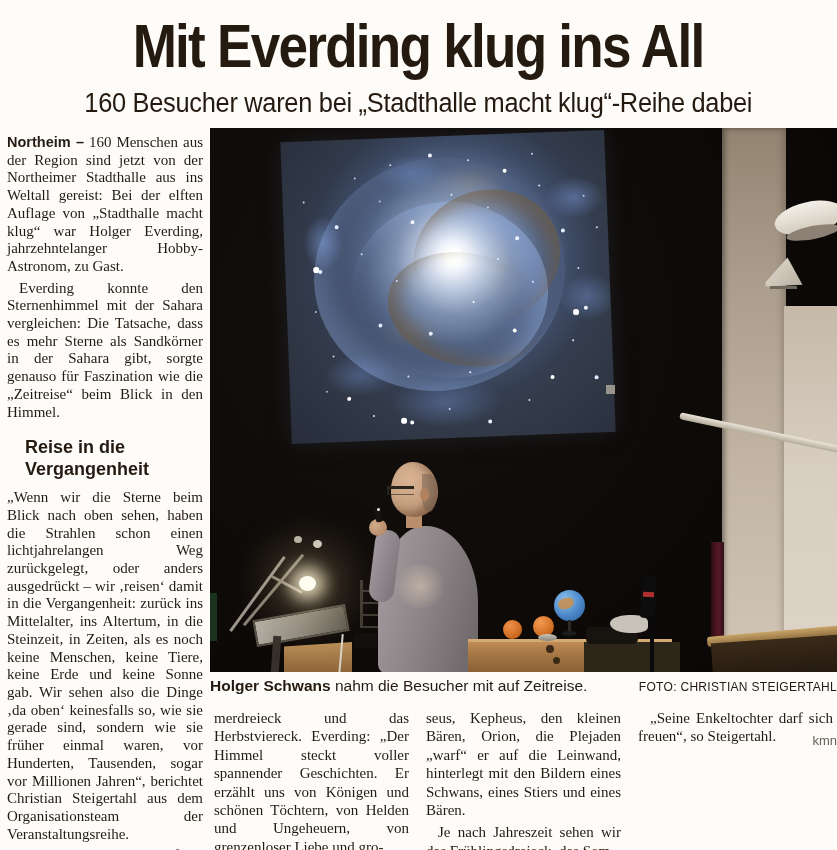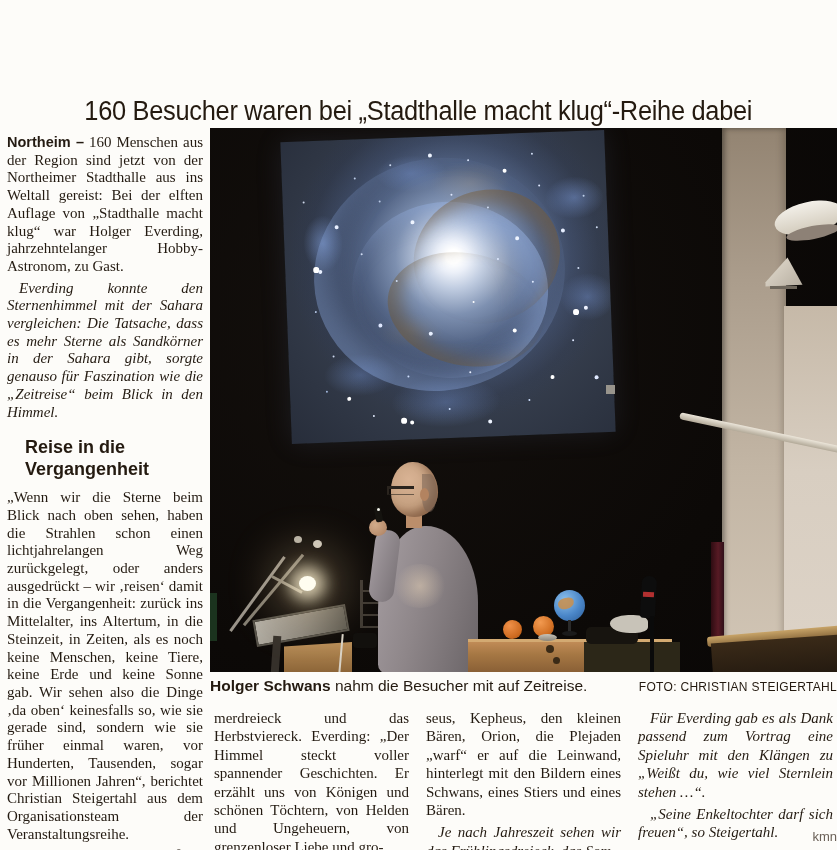--- a/index.html
+++ b/index.html
@@ -9,33 +9,33 @@
     background:#fdfcf9; color:#231a11;
     font-family:"Liberation Serif", serif;
   }
   
   .headline { position:absolute; top:14px; left:0; width:100%; text-align:center; }
   .headline span {
     display:inline-block; font-family:"Liberation Sans", sans-serif;
     font-weight:700; font-size:61px; line-height:64px; letter-spacing:-2px;
     transform:scaleX(.87); transform-origin:center; color:#241a10; white-space:nowrap;
   }
-  .subhead-line { position:absolute; top:88px; left:0; width:100%; text-align:center;margin-top:8px; }
+  .subhead-line { position:absolute; top:88px; left:0; width:100%; text-align:center; }
   .subhead-line span {
     display:inline-block; font-family:"Liberation Sans", sans-serif;
     font-weight:400; font-size:27px; line-height:30px; letter-spacing:-.3px;
     transform:scaleX(.94); transform-origin:center; color:#241a10; white-space:nowrap;
   }
   
   .colL {
     position:absolute; left:3px; top:130px; width:204px; height:720px; overflow:hidden;
     font-size:15px; line-height:17.7px; text-align:justify; hyphens:auto;
   }
   .colL p, .bcol p { margin:4px; text-align:justify; hyphens:auto; }
-  .ind { text-indent:12px;font-style:italic; }
+  .ind { text-indent:12px; }
   .lead-in { font-family:"Liberation Sans", sans-serif; font-weight:700; font-size:14.5px; }
   .crosshead {
     font-family:"Liberation Sans", sans-serif; font-weight:700;
     font-size:18px; line-height:22px; color:#241a10;
     margin:15px 0 9px 22px; text-align:left;
   }
   .bcols { position:absolute; left:210px; top:705px; width:627px; height:145px; display:flex; gap:9px; }
   .bcol { width:203px; height:145px; overflow:hidden; font-size:15px; line-height:18.4px; }
   .byline {
     display:block; text-align:right; margin-top:-18px;
@@ -195,20 +195,23 @@
   .ph-mic { left:431px; top:448px; width:15px; height:42px; border-radius:7px 7px 3px 3px;
     background:#0d0d0d; transform:rotate(3deg); }
   .ph-mic-red { left:433px; top:464px; width:11px; height:5px; background:#b23030; transform:rotate(3deg); }
   .ph-mic-stand { left:440px; top:488px; width:4px; height:56px; background:#0a0a0a; }
 </style>
 </head>
 <body>
 
 <div class="page">
 
+  <div class="headline">
+    <span>Mit Everding klug ins All</span>
+  </div>
   <div class="subhead-line">
     <span>160 Besucher waren bei „Stadthalle macht klug“-Reihe dabei</span>
   </div>
 
   <div class="colL">
     <p><span class="lead-in">Northeim –</span><span> 160 Menschen aus der Region sind jetzt von der Northeimer Stadthalle aus ins Weltall gereist: Bei der elften Auflage von „Stadthalle macht klug“ war Holger Everding, jahrzehntelanger Hobby-Astronom, zu Gast.</span></p>
     <p class="ind">Everding konnte den Sternenhimmel mit der Sahara vergleichen: Die Tatsache, dass es mehr Sterne als Sandkörner in der Sahara gibt, sorgte genauso für Faszination wie die „Zeitreise“ beim Blick in den Himmel.</p>
     <div class="crosshead">Reise in die Vergangenheit</div>
     <p>„Wenn wir die Sterne beim Blick nach oben sehen, haben die Strahlen schon einen lichtjahrelangen Weg zurückgelegt, oder anders ausgedrückt – wir ‚reisen‘ damit in die Vergangenheit: zurück ins Mittelalter, ins Altertum, in die Steinzeit, in Zeiten, als es noch keine Menschen, keine Tiere, keine Erde und keine Sonne gab. Wir sehen also die Dinge ‚da oben‘ keinesfalls so, wie sie gerade sind, sondern wie sie früher einmal waren, vor Hunderten, Tausenden, sogar vor Millionen Jahren“, berichtet Christian Steigertahl aus dem Organisationsteam der Veranstaltungsreihe.</p>
     <p class="ind">Everding ging anschließend alten Mythen auf den Grund: Kassiopeia, Andromeda, Per-</p>
@@ -283,19 +286,18 @@
 
   <div class="bcols">
     <div class="bcol">
       <p>merdreieck und das Herbstviereck. Everding: „Der Himmel steckt voller spannender Geschichten. Er erzählt uns von Königen und schönen Töchtern, von Helden und Ungeheuern, von grenzenloser Liebe und gro-</p>
     </div>
     <div class="bcol">
       <p>seus, Kepheus, den kleinen Bären, Orion, die Plejaden „warf“ er auf die Leinwand, hinterlegt mit den Bildern eines Schwans, eines Stiers und eines Bären.</p>
       <p class="ind">Je nach Jahreszeit sehen wir das Frühlingsdreieck, das Som-</p>
     </div>
     <div class="bcol">
-      <p class="ind">Für Everding gab es als Dank passend zum Vortrag eine Spieluhr mit den Klängen zu „Weißt du, wie viel Sternlein stehen …“.</p>
       <p class="ind">„Seine Enkeltochter darf sich freuen“, so Steigertahl.</p>
       <span class="byline">kmn</span>
     </div>
   </div>
 
 </div>
 
 </body></html>

